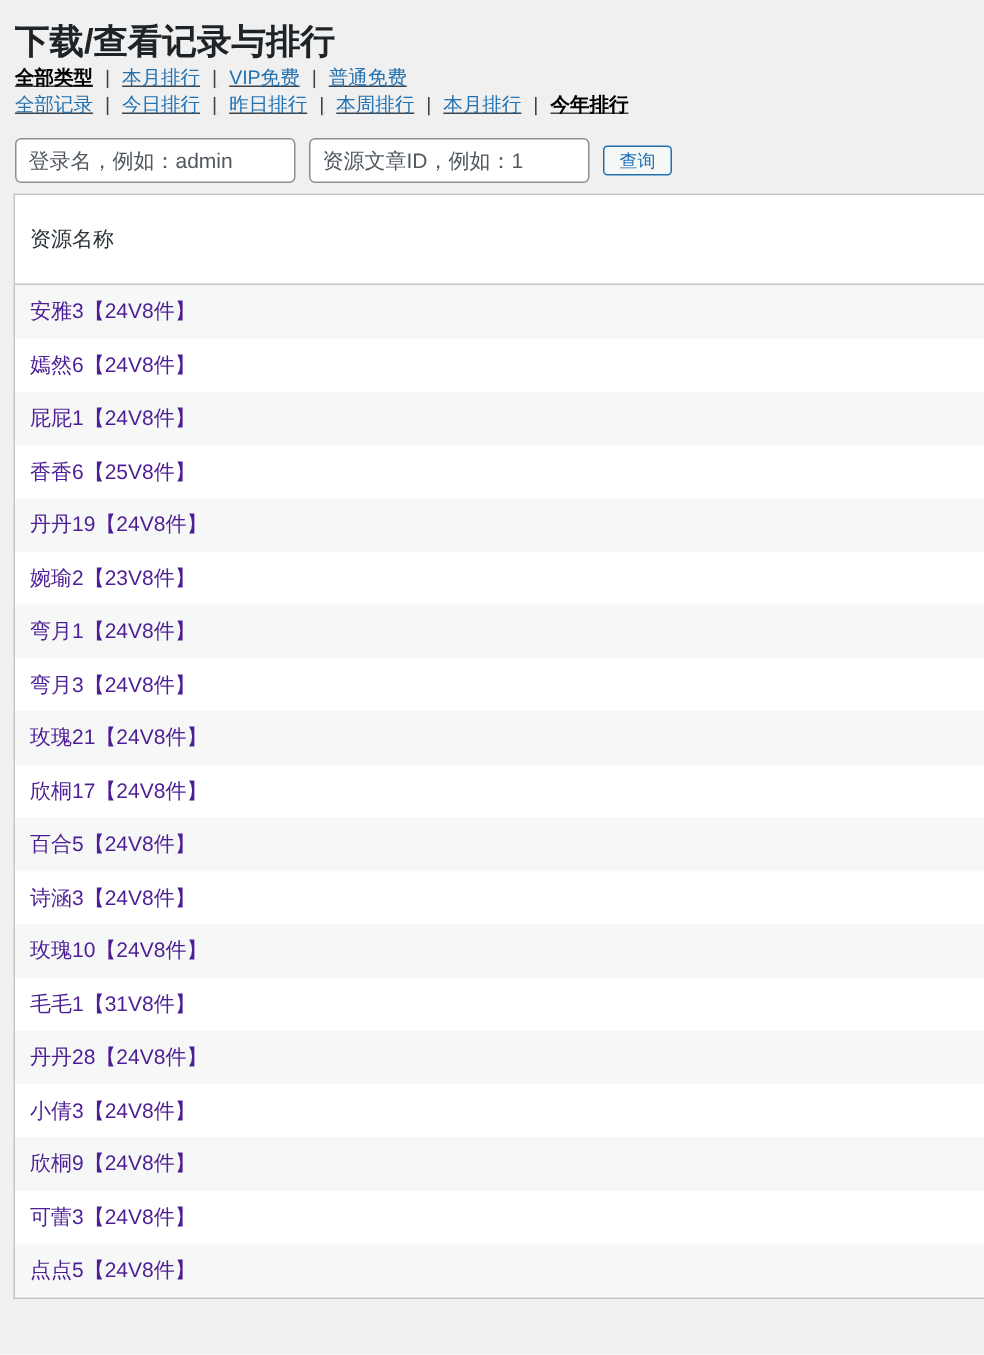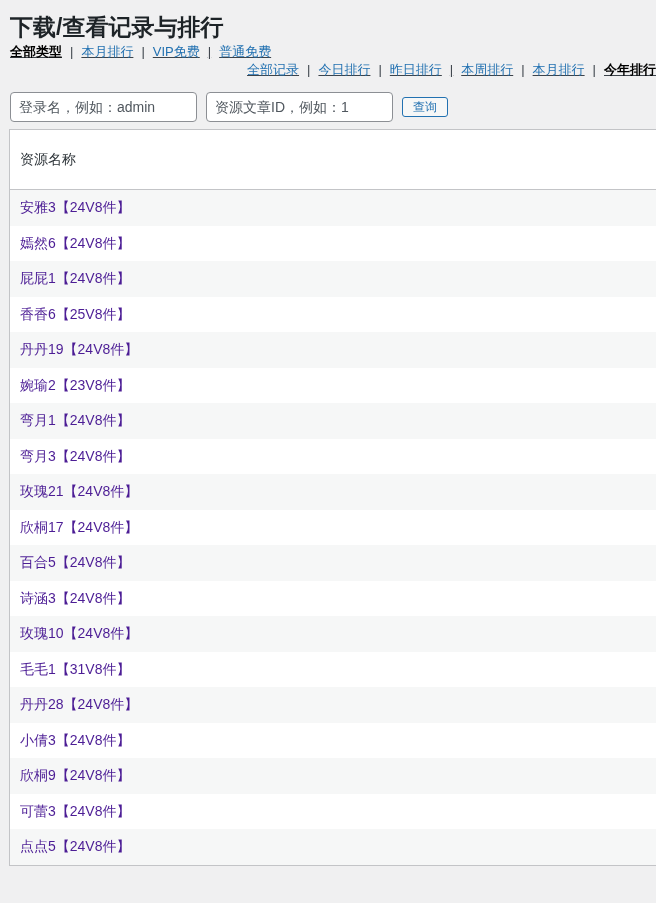--- a/index.html
+++ b/index.html
@@ -11,21 +11,21 @@
   }
   .wrap { margin: 0 0 0 10px; }
 
   h1.page-title {
     font-size: 23px; font-weight: 600; color: #1d2327;
     margin: 0; padding: 13px 0 0; line-height: 1.3;
   }
 
   ul.subsubsub { list-style: none; margin: 0; padding: 0; font-size: 13px; }
   .filters-type { margin-top: 18px; }
-  .filters-time { margin-top: 20px; text-align: right; }
+  .filters-time { margin-top: 20px; }
   .subsubsub li { display: inline; text-decoration: underline; }
   .subsubsub a { color: #2271b1; text-decoration: none; }
   .subsubsub li.current a { color: #000; font-weight: 700; }
   .subsubsub li:not(:last-of-type)::after {
     content: "|"; color: #3c434a; margin: 0 8px; font-weight: 400;
   }
 
   .search-row { margin-top: 13px; display: flex; align-items: center; }
   .search-row input {
     box-sizing: border-box;

